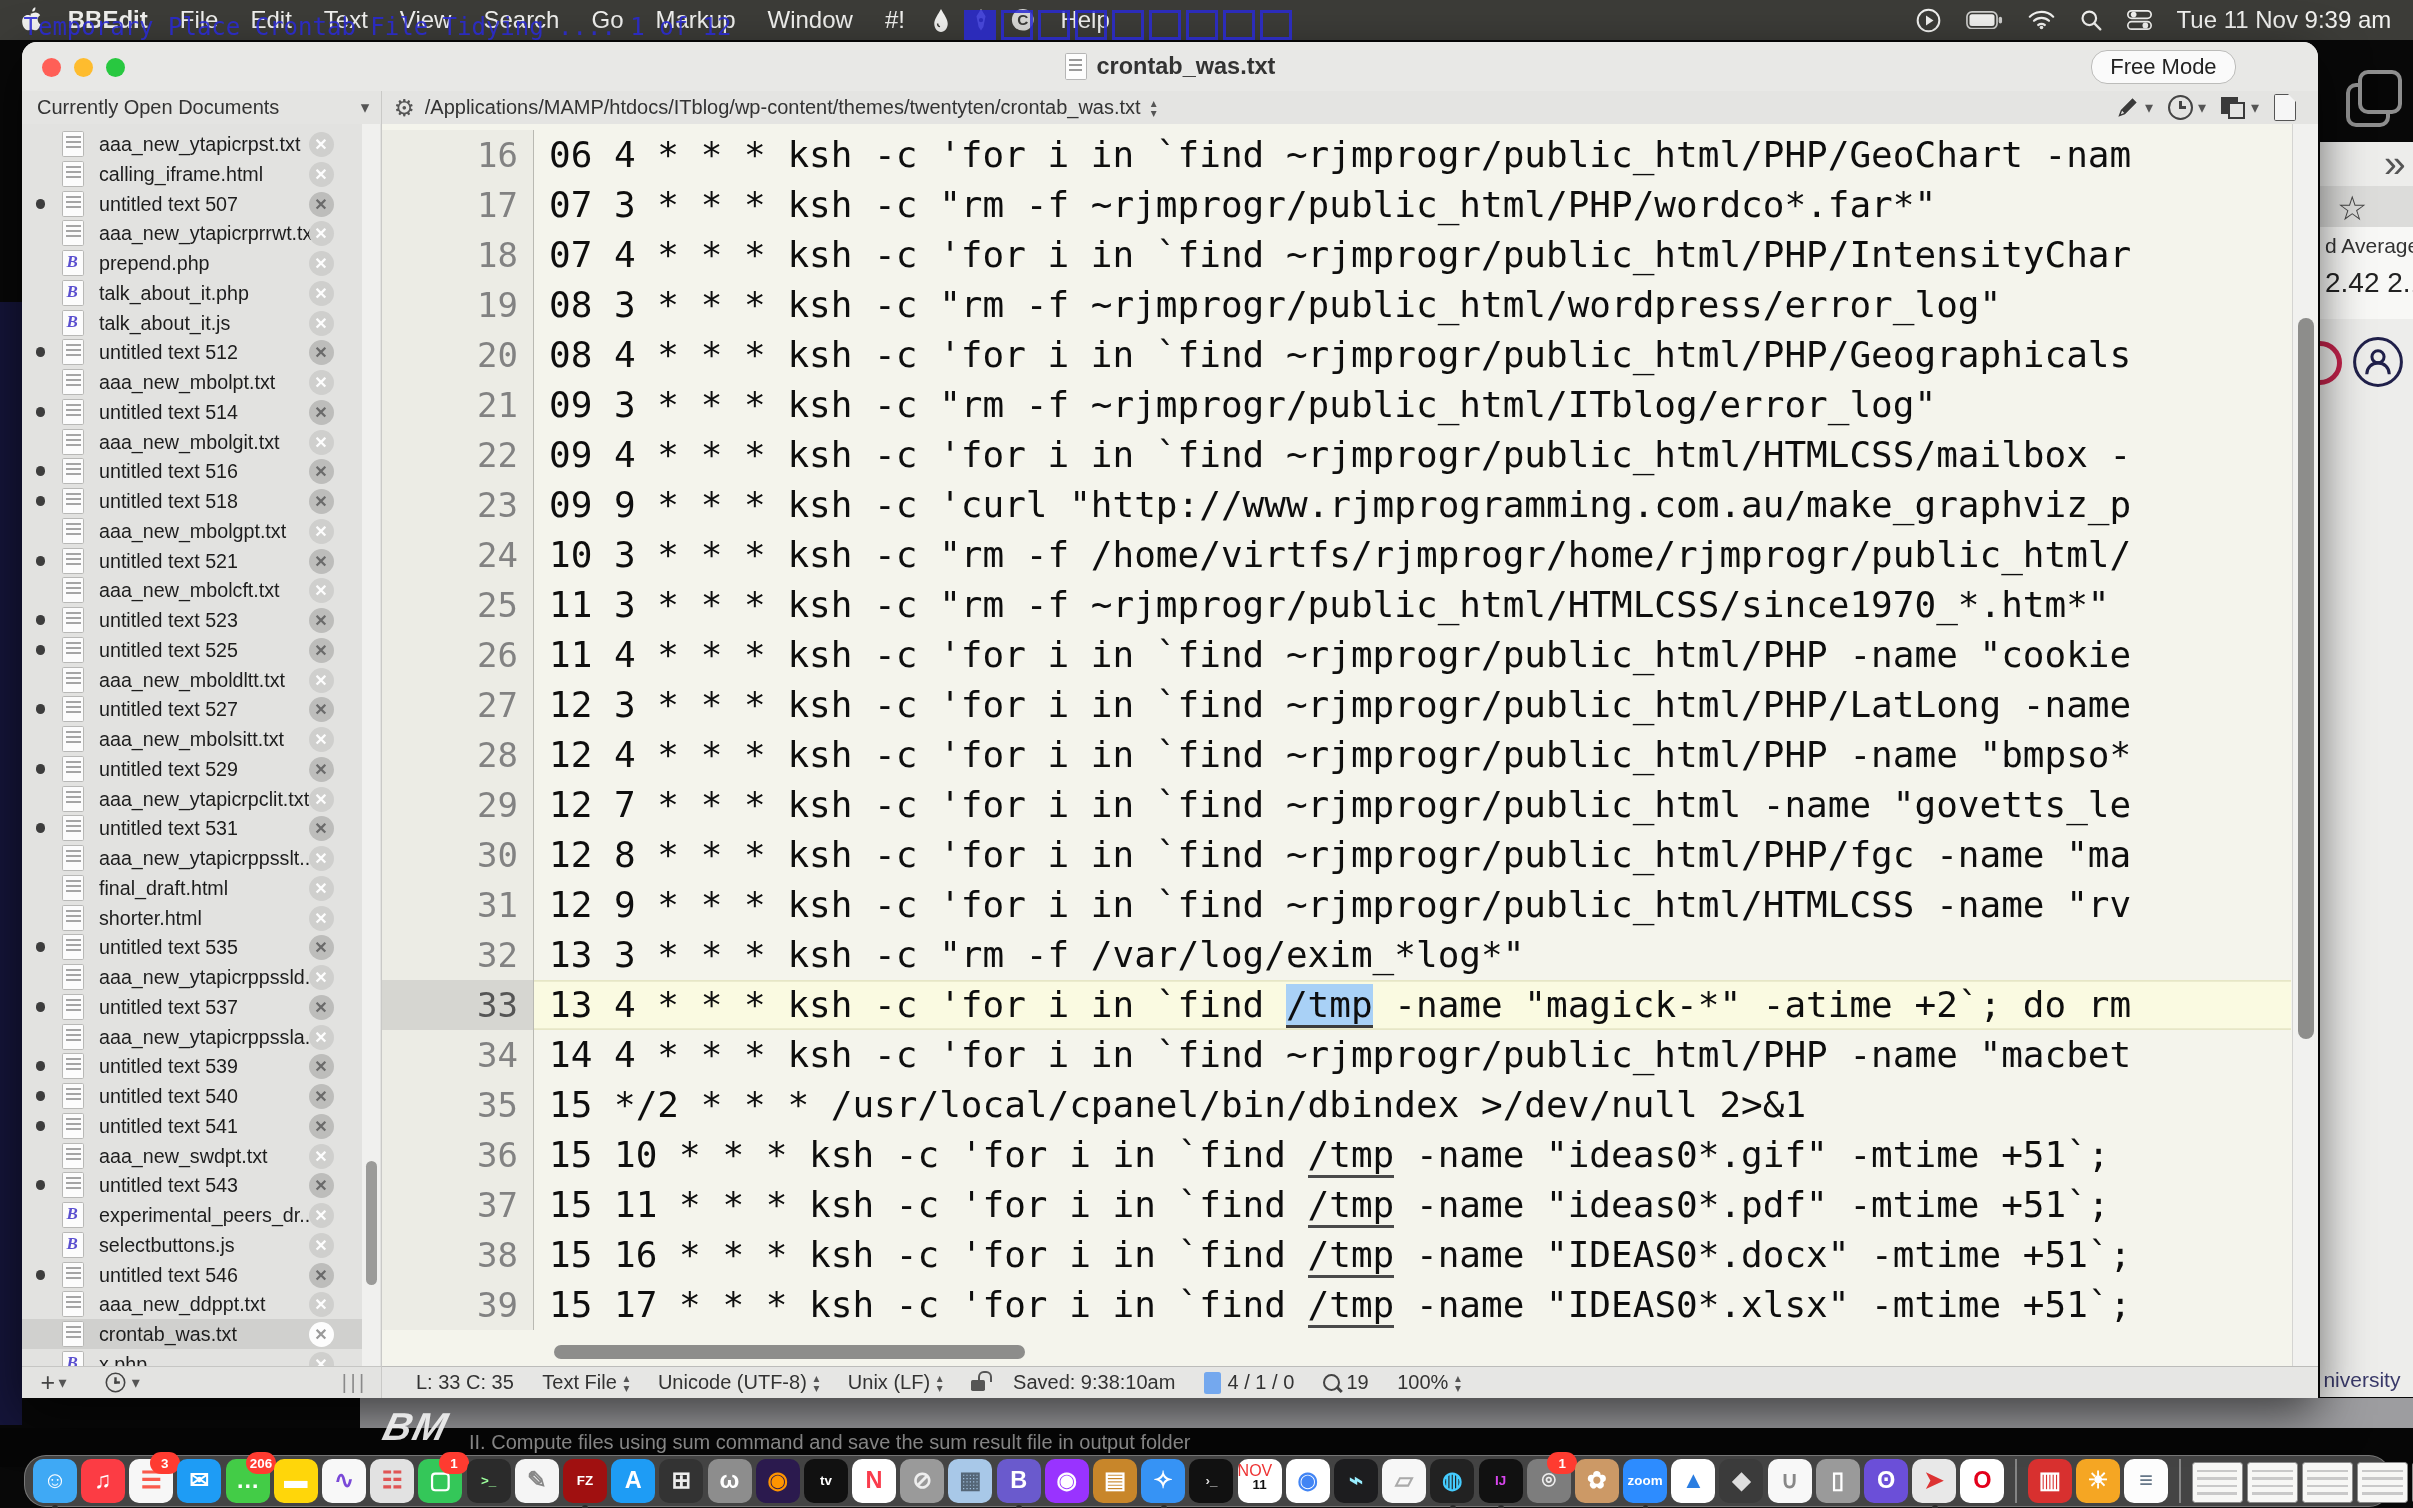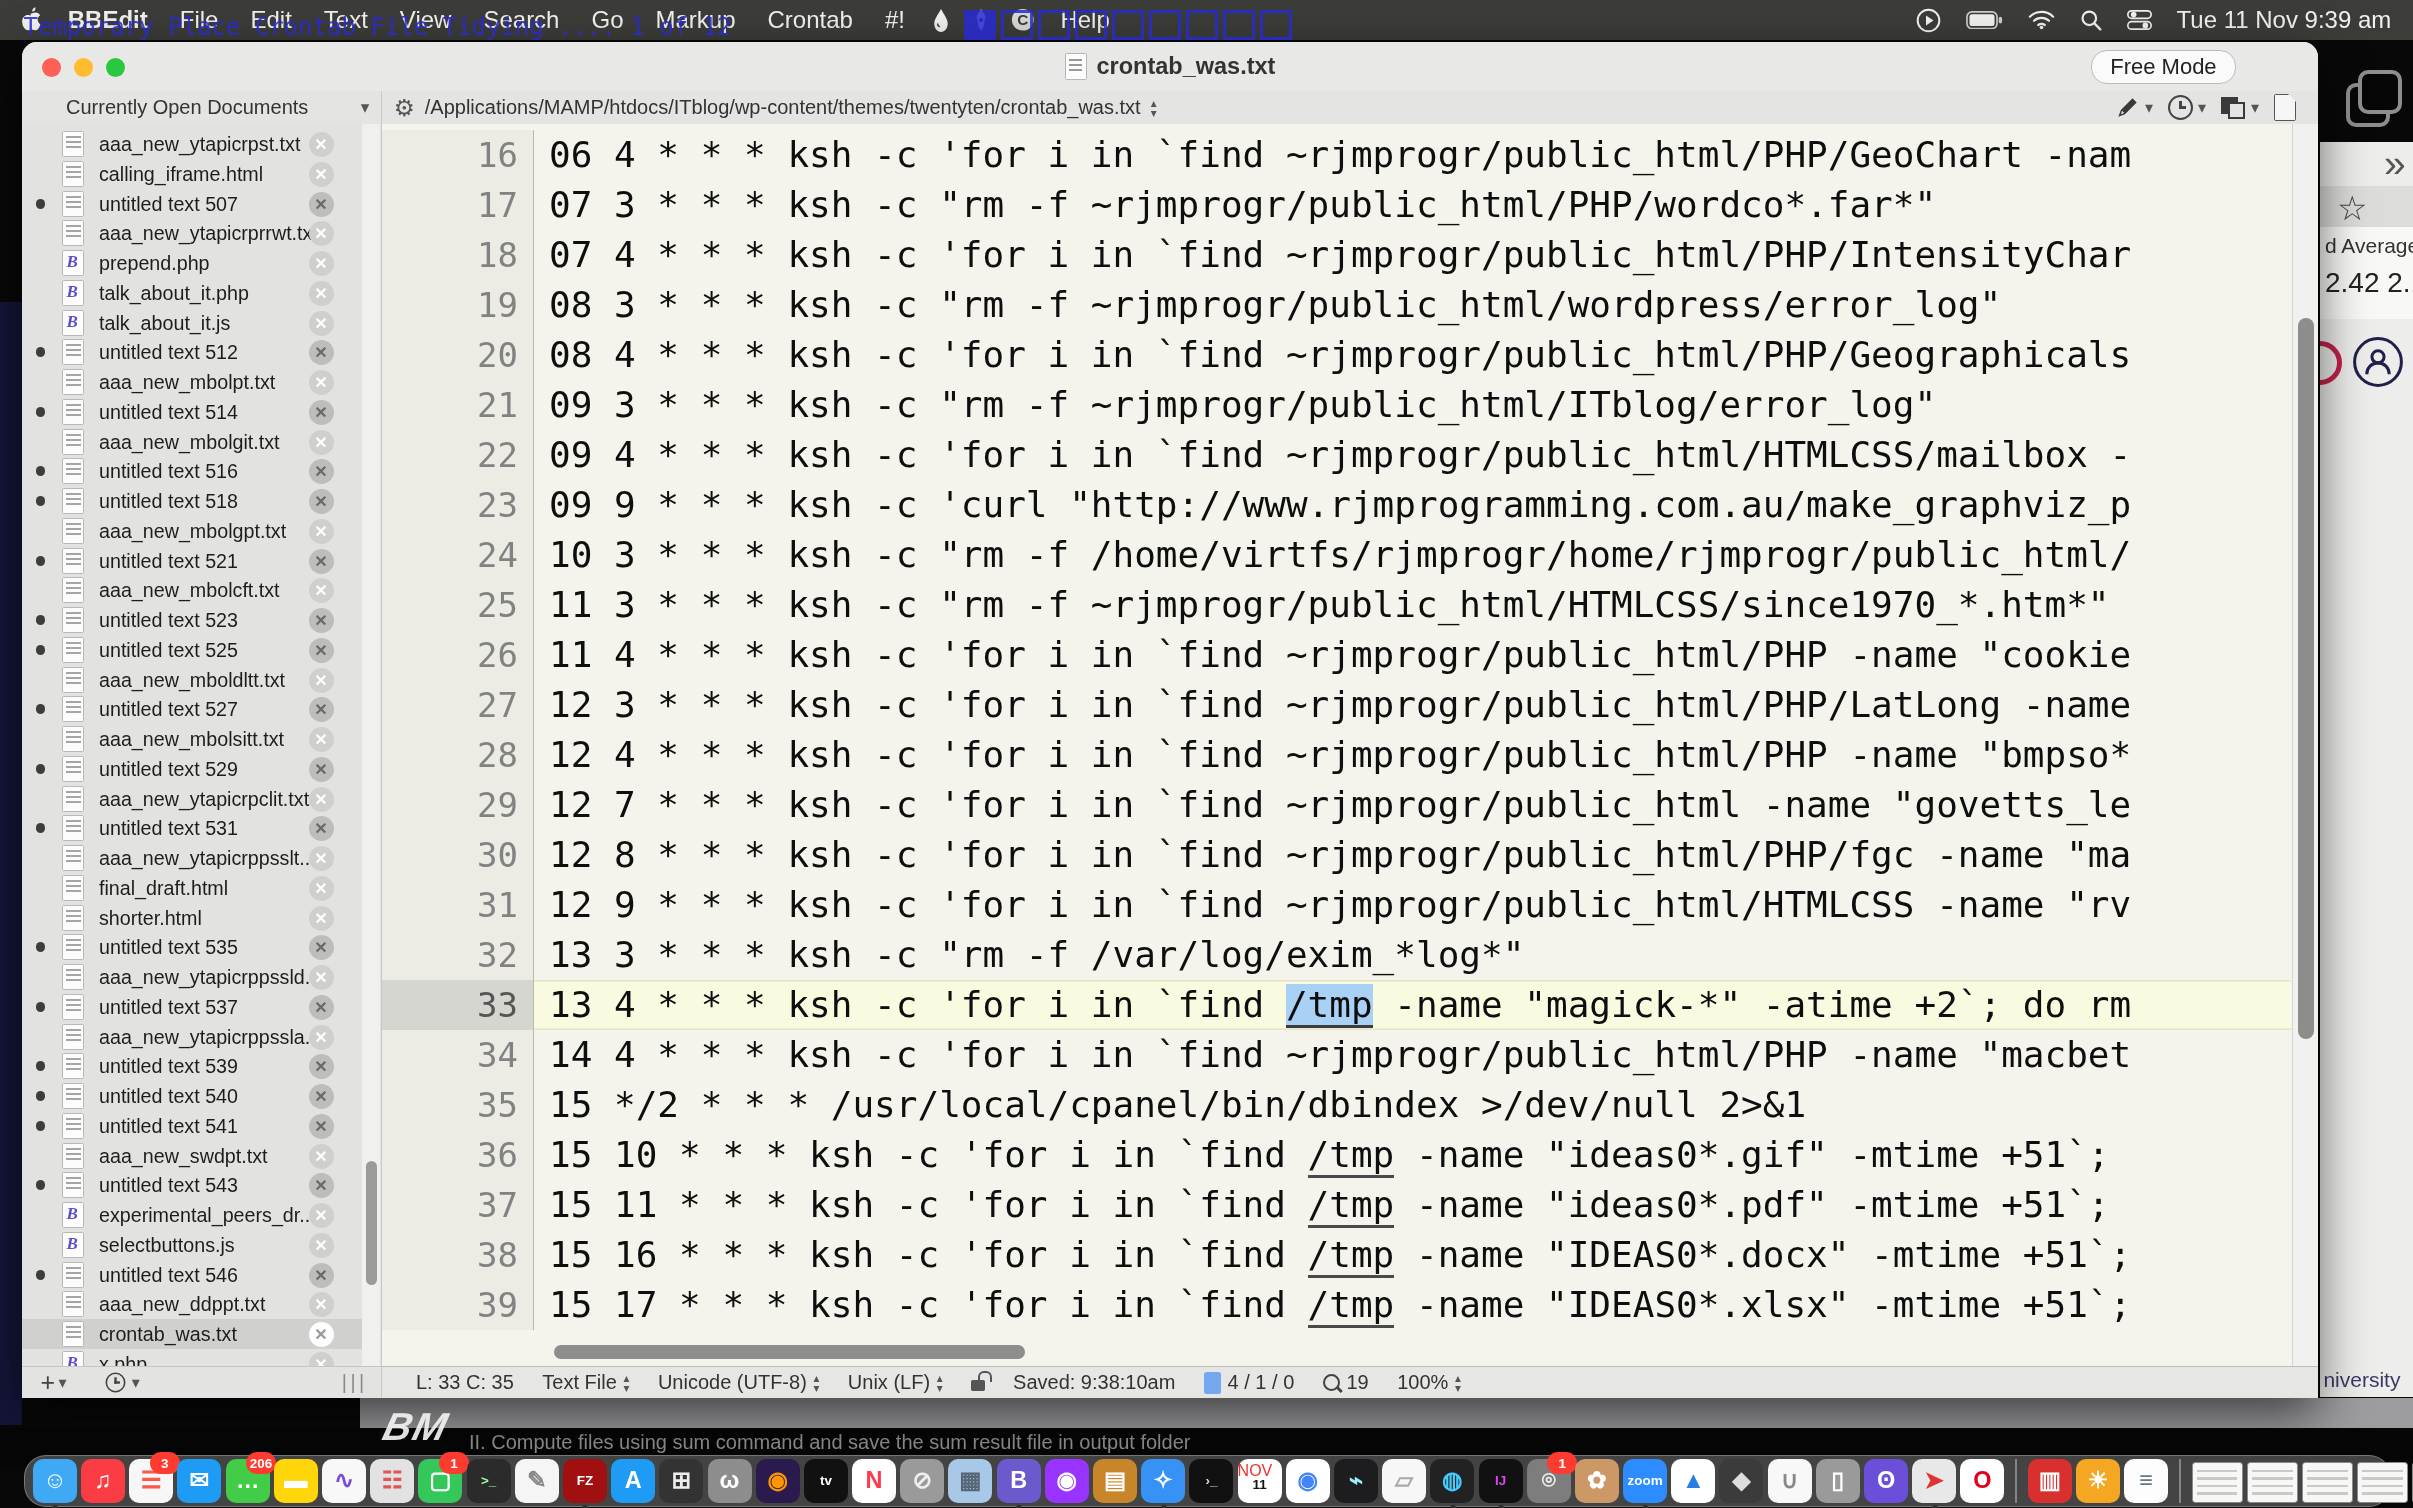--- a/index.html
+++ b/index.html
@@ -31,21 +31,21 @@
   #title-wrap{position:absolute;left:0;right:0;top:0;height:49px;display:flex;align-items:center;justify-content:center;gap:10px;}
   .docicon{width:20px;height:25px;background:#fdfdfd;border:0.8px solid #b5b5b5;border-radius:1.7px;position:relative;}
   .docicon::before{content:"";position:absolute;left:3.4px;right:3.4px;top:5px;height:13.4px;
      background:repeating-linear-gradient(#9a9a9a 0 1.7px,transparent 1.7px 5px);}
   #title-text{font-size:23.5px;font-weight:600;color:#333;}
   #free-mode{position:absolute;right:82px;top:8.4px;height:32px;padding:0 18.4px;border:1.7px solid #bcbcba;
      border-radius:16px;background:#fafafa;font-size:22px;color:#222;display:flex;align-items:center;}
   
   #navbar{position:absolute;left:0;top:49px;right:0;height:33px;background:#e4e4e2;border-bottom:0.8px solid #c2c2c0;
           display:flex;align-items:center;font-size:20px;color:#333;}
-  #sidebar-header{width:360px;height:100%;display:flex;align-items:center;border-right:0.8px solid #c9c9c7;box-sizing:border-box;padding-left:29px;}
+  #sidebar-header{width:360px;height:100%;display:flex;align-items:center;border-right:0.8px solid #c9c9c7;box-sizing:border-box;}
   #sidebar-header span.lbl{margin-left:15px;}
   #sidebar-header .chev{margin-left:auto;margin-right:11.7px;color:#555;font-size:17px;}
   #pathbar{display:flex;align-items:center;gap:10px;margin-left:11.7px;flex:1;min-width:0;}
   #path-text{white-space:nowrap;overflow:hidden;}
   .gear{color:#555;font-size:23.5px;}
   .updown{display:inline-flex;flex-direction:column;line-height:9.2px;font-size:11.7px;color:#555;vertical-align:middle;}
   #nav-right{display:flex;align-items:center;gap:15px;margin-right:22px;color:#444;}
   .nav-ic{display:flex;align-items:center;gap:5px;}
   .pen-ic{width:25px;height:25px;}
   .clock-ic{width:25px;height:25px;border:2.5px solid #444;border-radius:50%;position:relative;box-sizing:border-box;}
@@ -157,21 +157,21 @@
     </div>
     <div class="mitem mapp">BBEdit</div>
     <div id="menu-items" style="display:flex;align-items:center;">
         <div class="mitem">File</div>
         <div class="mitem">Edit</div>
         <div class="mitem">Text</div>
         <div class="mitem">View</div>
         <div class="mitem">Search</div>
         <div class="mitem">Go</div>
         <div class="mitem">Markup</div>
-        <div class="mitem">Crontab</div>
+        <div class="mitem">Window</div>
         <div class="mitem">#!</div>
       </div>
     <div class="micon">
       <svg viewBox="0 0 20 26" width="20" height="25">
           <path fill="#f1f1ef" d="M10 1C7 7 3 11 3 16.5 3 21 6 25 10 25s7-4 7-8.5C17 11 13 7 10 1zm-1 19c-2 0-3.5-2-3.3-4h1.6c0 1.4.7 2.4 1.7 2.6V20z"></path>
         </svg>
     </div>
     <div class="micon">
       <svg viewBox="0 0 22 26" width="20" height="23.5">
           <path fill="#f1f1ef" d="M11 1l5 8-2.4 12-2.6 4-2.6-4L6 9l5-8zm0 10a2.4 2.4 0 100 4.8A2.4 2.4 0 0011 11z"></path>

